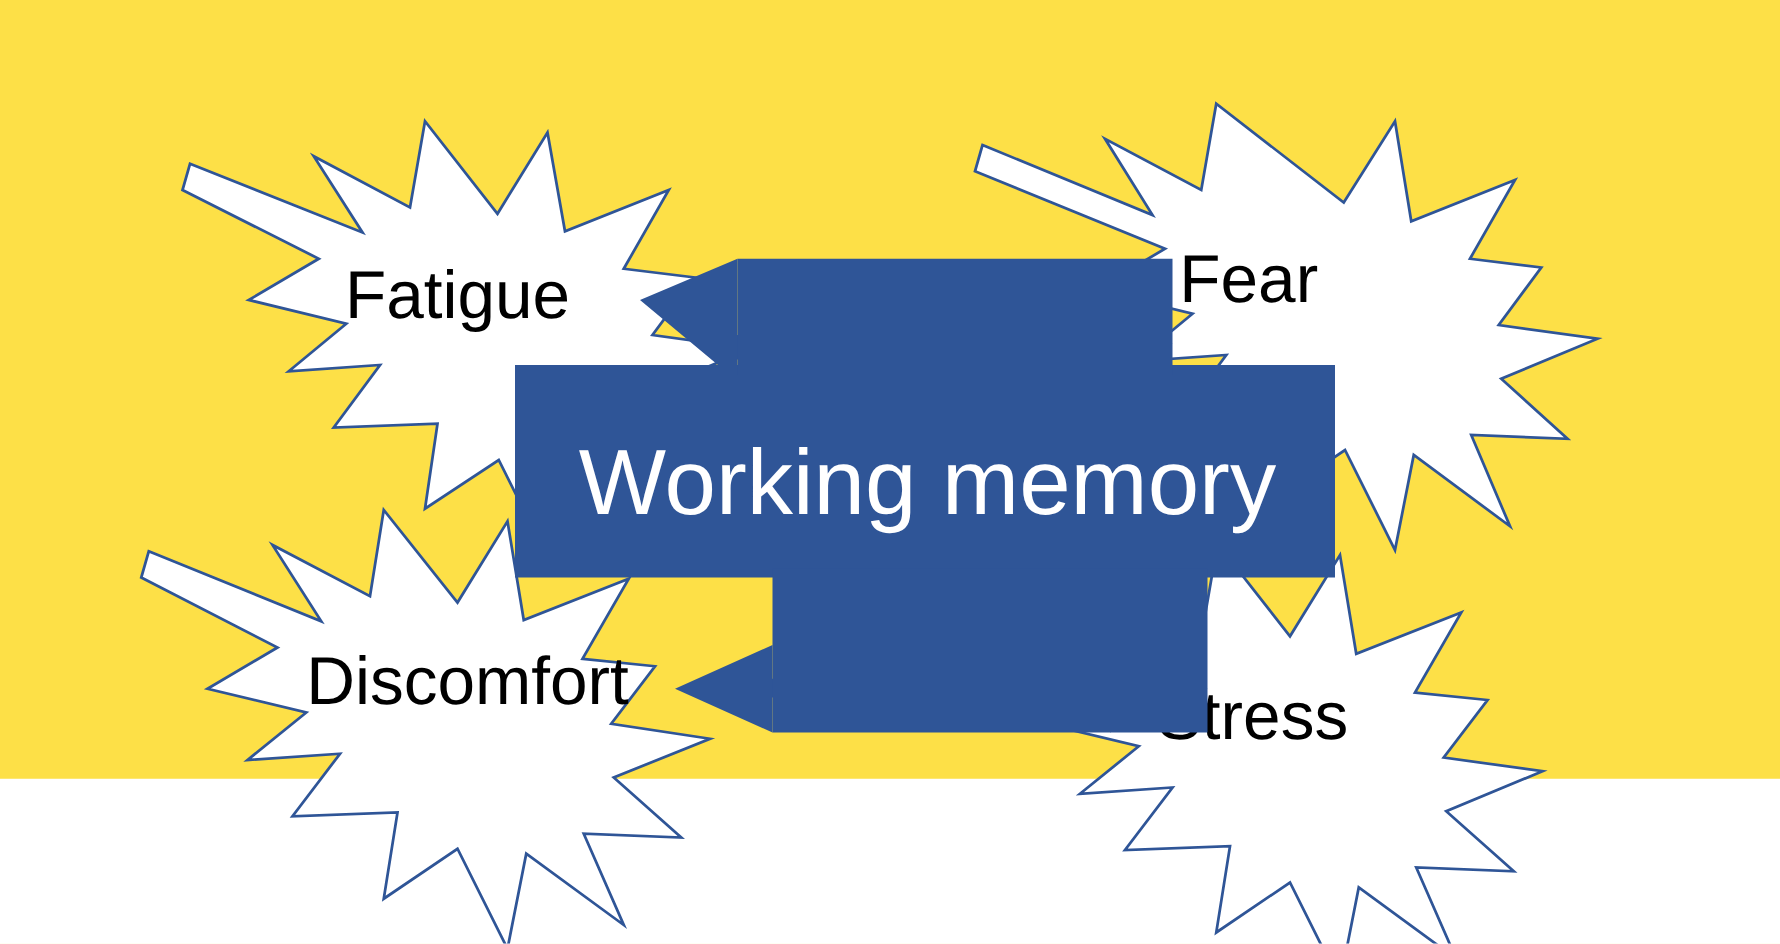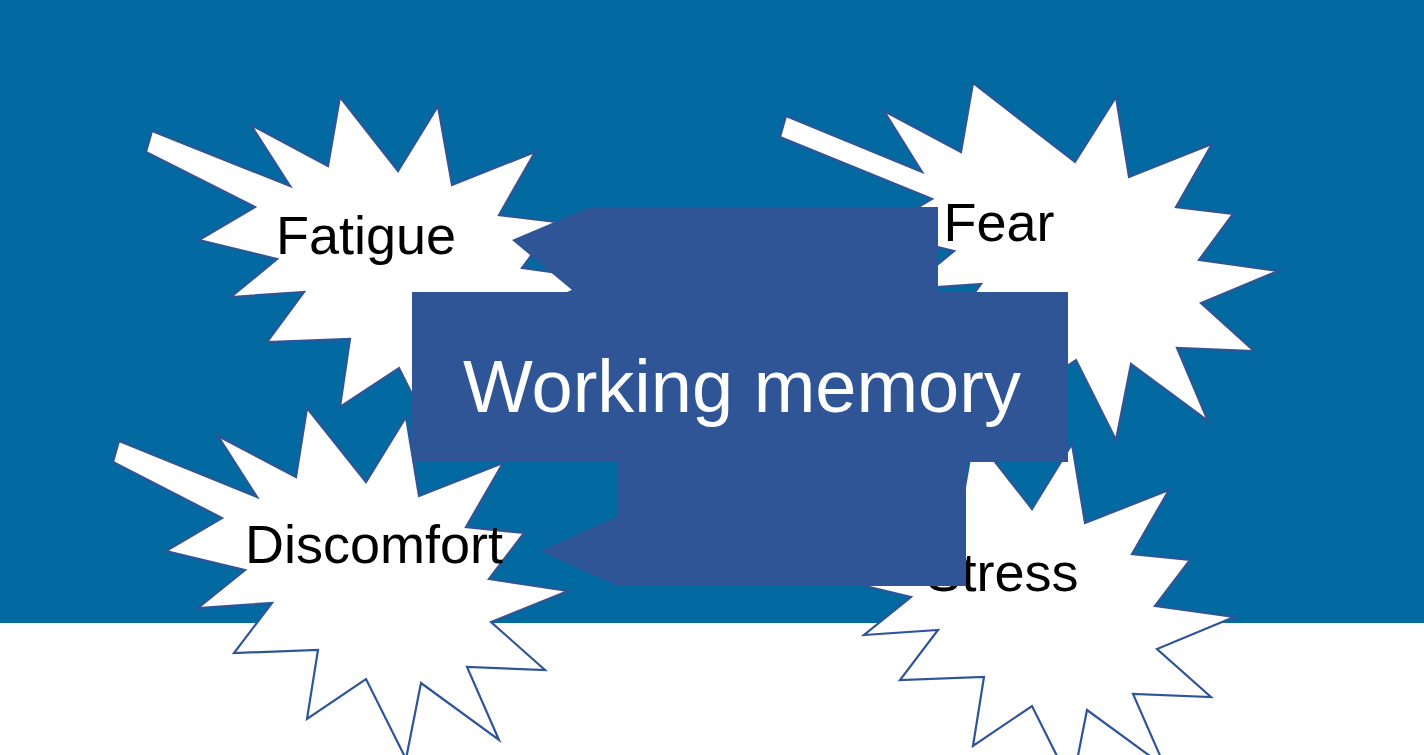--- a/index.html
+++ b/index.html
@@ -11,21 +11,21 @@
   body {
     width: 1424px;
     height: 755px;
     overflow: hidden;
     font-family: "Liberation Sans", sans-serif;
   }
   #canvas {
     position: relative;
     width: 1424px;
     height: 623px;
-    background: #0369a1;
+    background: #fde047;
   }
   #diagram-svg {
     position: absolute;
     top: 0;
     left: 0;
     width: 1424px;
     height: 755px;
     display: block;
   }
   .burst-shape {

